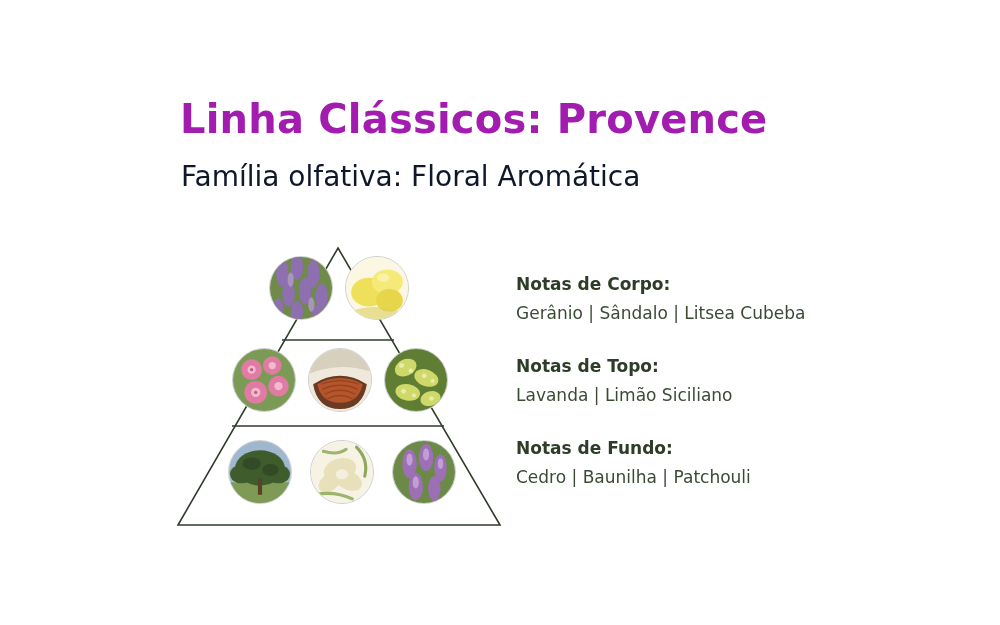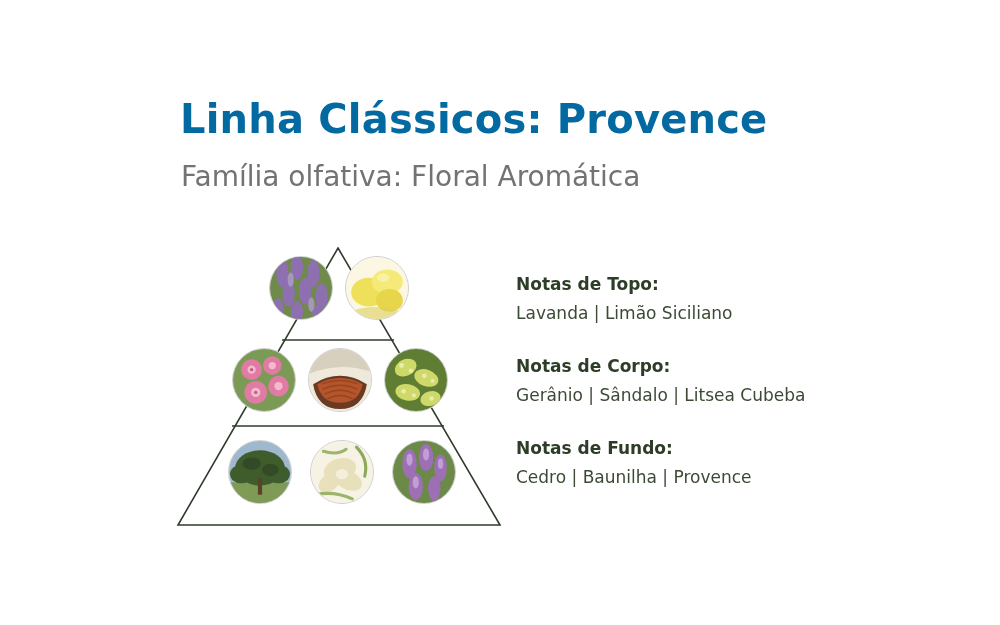--- a/index.html
+++ b/index.html
@@ -21,32 +21,32 @@
   }
 
   
   .title {
     position: absolute;
     left: 180px;
     top: 96px;
     font-family: "DejaVu Sans", sans-serif;
     font-size: 40px;
     font-weight: bold;
-    color: #0369a1;
+    color: #a21caf;
     letter-spacing: 0.2px;
     white-space: nowrap;
   }
   .subtitle {
     position: absolute;
     left: 181px;
     top: 160px;
     font-family: "DejaVu Sans", sans-serif;
     font-size: 28px;
     font-weight: normal;
-    color: #737373;
+    color: #0f172a;
     white-space: nowrap;
   }
 
   
   .pyramid {
     position: absolute;
     left: 170px;
     top: 240px;
     width: 350px;
     height: 300px;
@@ -265,28 +265,28 @@
           <ellipse cx="46" cy="22" rx="2.6" ry="5"></ellipse>
           <ellipse cx="22" cy="40" rx="3" ry="6"></ellipse>
         </g>
       </svg>
     </div>
   </div>
 
   <div class="notes">
 
     <div class="note-block">
+      <div class="note-label">Notas de Corpo:</div>
+      <div class="note-value">Gerânio | Sândalo | Litsea Cubeba</div>
+    </div>
+
+    <div class="note-block">
       <div class="note-label">Notas de Topo:</div>
       <div class="note-value">Lavanda | Limão Siciliano</div>
     </div>
 
     <div class="note-block">
-      <div class="note-label">Notas de Corpo:</div>
-      <div class="note-value">Gerânio | Sândalo | Litsea Cubeba</div>
-    </div>
-
-    <div class="note-block">
       <div class="note-label">Notas de Fundo:</div>
-      <div class="note-value">Cedro | Baunilha | Provence</div>
+      <div class="note-value">Cedro | Baunilha | Patchouli</div>
     </div>
 
   </div>
 </div>
 
 </body></html>

